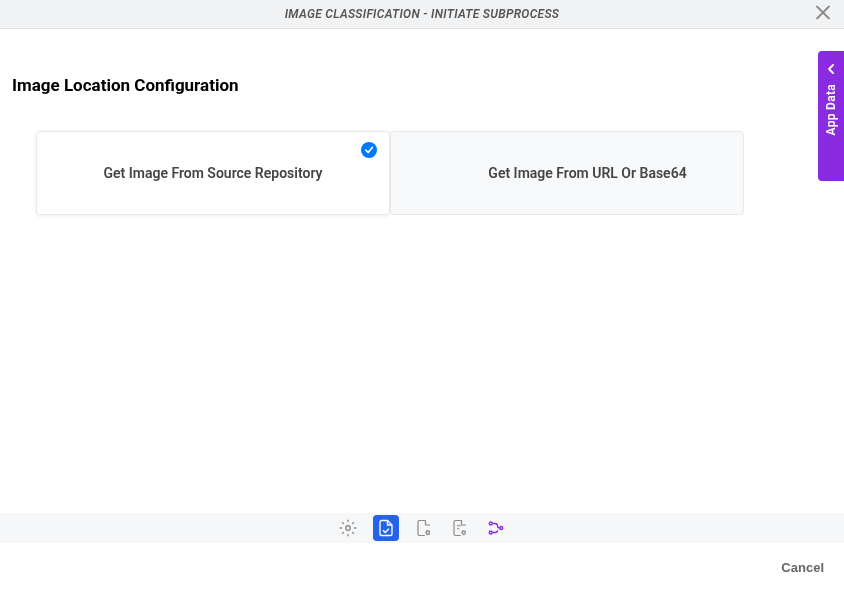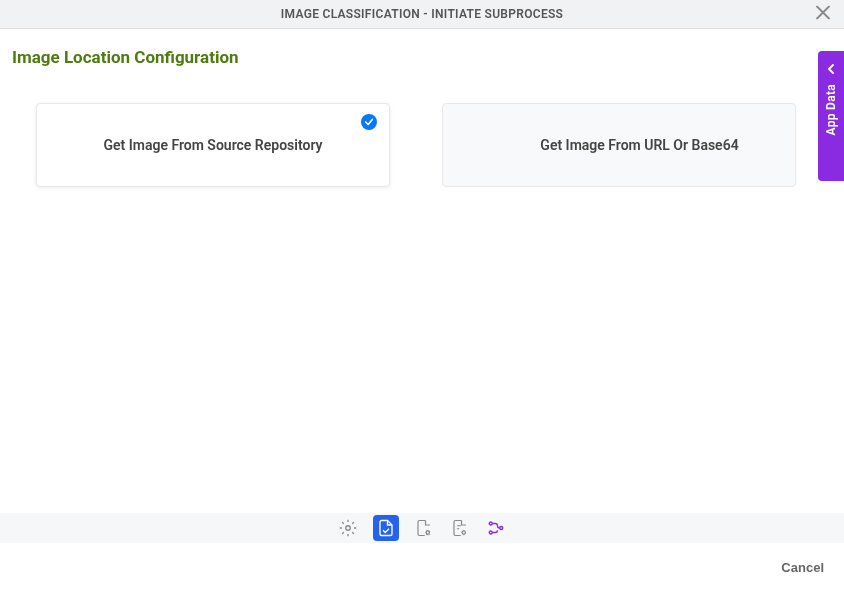--- a/index.html
+++ b/index.html
@@ -16,20 +16,21 @@
       overflow: hidden;
     }
     .header {
       background: #f1f2f4;
       height: 29px;
       display: flex;
       align-items: center;
       justify-content: center;
       position: relative;
       border-bottom: 1px solid #e0e0e0;
+      font-style: italic;
     }
     .header-title {
       font-size: 12px;
       font-weight: 600;
       color: #555;
       letter-spacing: 0.3px;
     }
     .close-btn {
       position: absolute;
       right: 10px;
@@ -37,26 +38,26 @@
       transform: translateY(-50%);
       cursor: pointer;
       color: #888;
       font-size: 16px;
       line-height: 1;
       padding: 4px;
     }
     .page-title {
       font-size: 17px;
       font-weight: 700;
-      color: #4d7c0f;
+      color: #000000;
       padding: 18px 4px 0 12px;
+      margin-top: 28px;
     }
     .cards-container {
       display: flex;
-      gap: 52px;
       padding: 36px 36px 0 36px;
     }
     .card {
       width: 354px;
       height: 84px;
       border: 1px solid #e8e8e8;
       border-radius: 4px;
       display: flex;
       align-items: center;
       justify-content: center;

